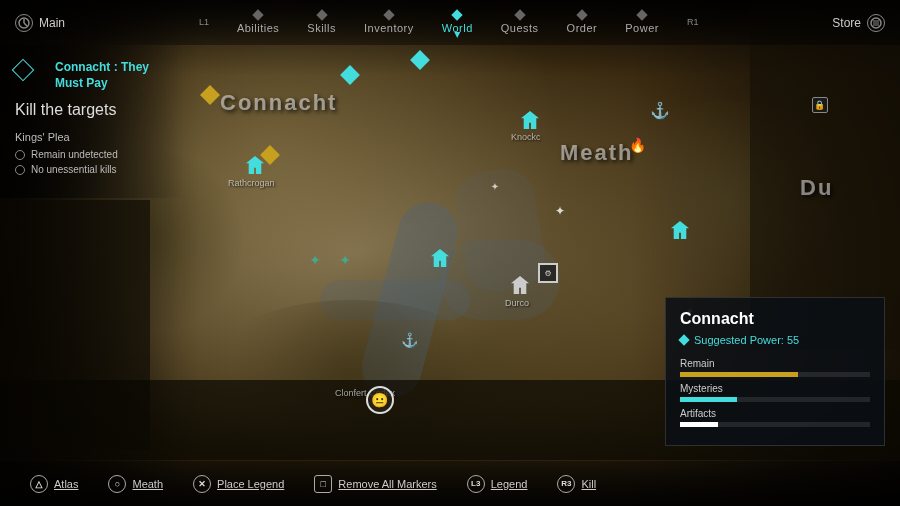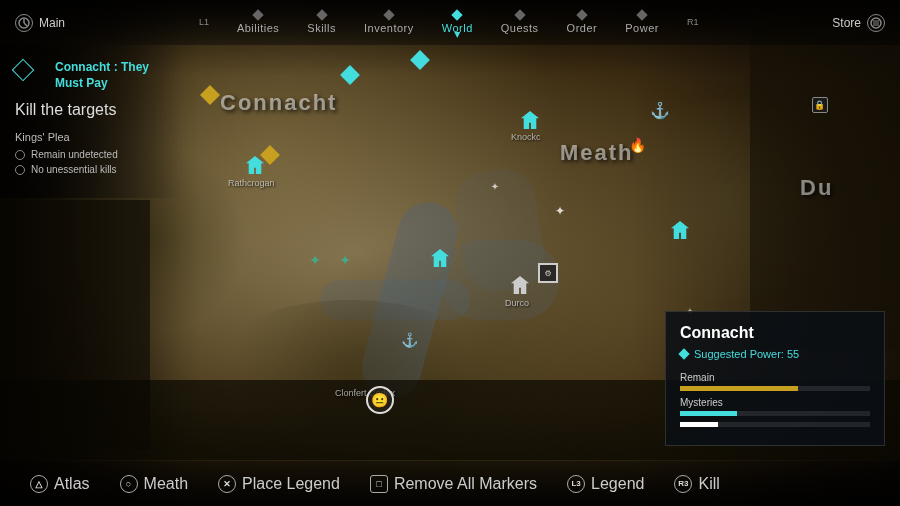--- a/index.html
+++ b/index.html
@@ -265,22 +265,23 @@
 
     .btn-icon.cross {
       border-color: #aaa;
     }
 
     .btn-icon.square {
       border-radius: 3px;
     }
 
     .btn-label {
-      font-size: 16px;
+      font-size: 11px;
       color: #ccc;
+      text-decoration: underline;
     }
 
     
     #right-panel {
       position: absolute;
       right: 15px;
       bottom: 60px;
       width: 220px;
       background: rgba(10,15,20,0.88);
       border: 1px solid rgba(80,80,80,0.5);
@@ -582,20 +583,21 @@
   </div>
 
   <div class="stat-row">
     <div class="stat-label">Mysteries</div>
     <div class="stat-bar-bg">
       <div class="stat-bar-fill stat-bar-mysteries" style="width: 30%;"></div>
     </div>
   </div>
 
   <div class="stat-row">
+    <div class="stat-label">Artifacts</div>
     <div class="stat-bar-bg">
       <div class="stat-bar-fill stat-bar-artifacts" style="width: 20%;"></div>
     </div>
   </div>
 </div>
 
 <div id="bottom-nav">
   <div class="bottom-btn">
     <div class="btn-icon triangle">△</div>
     <span class="btn-label">Atlas</span>

